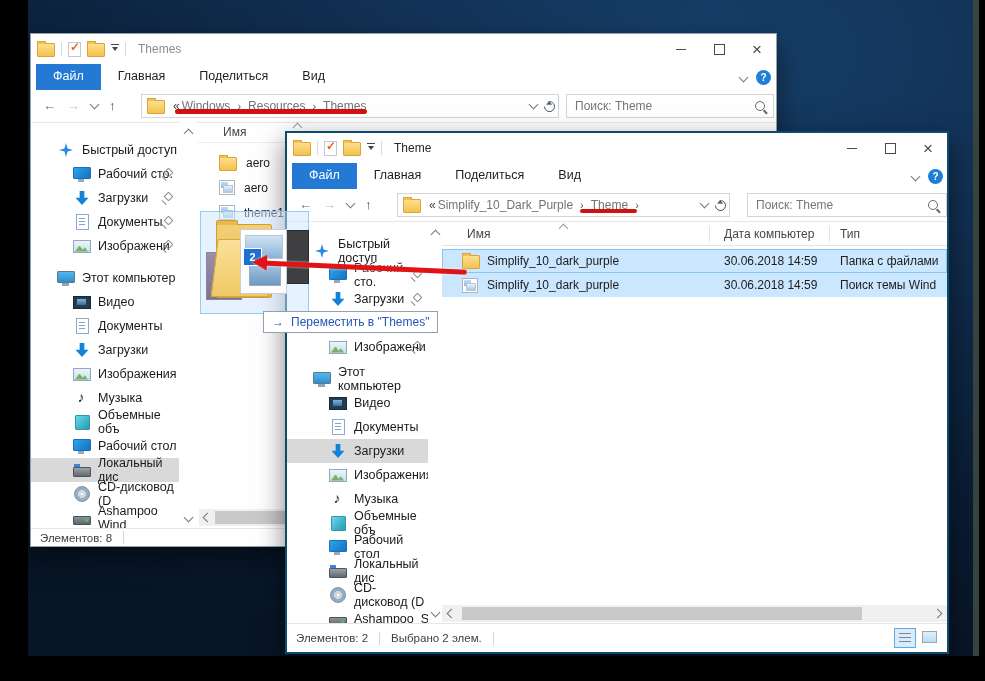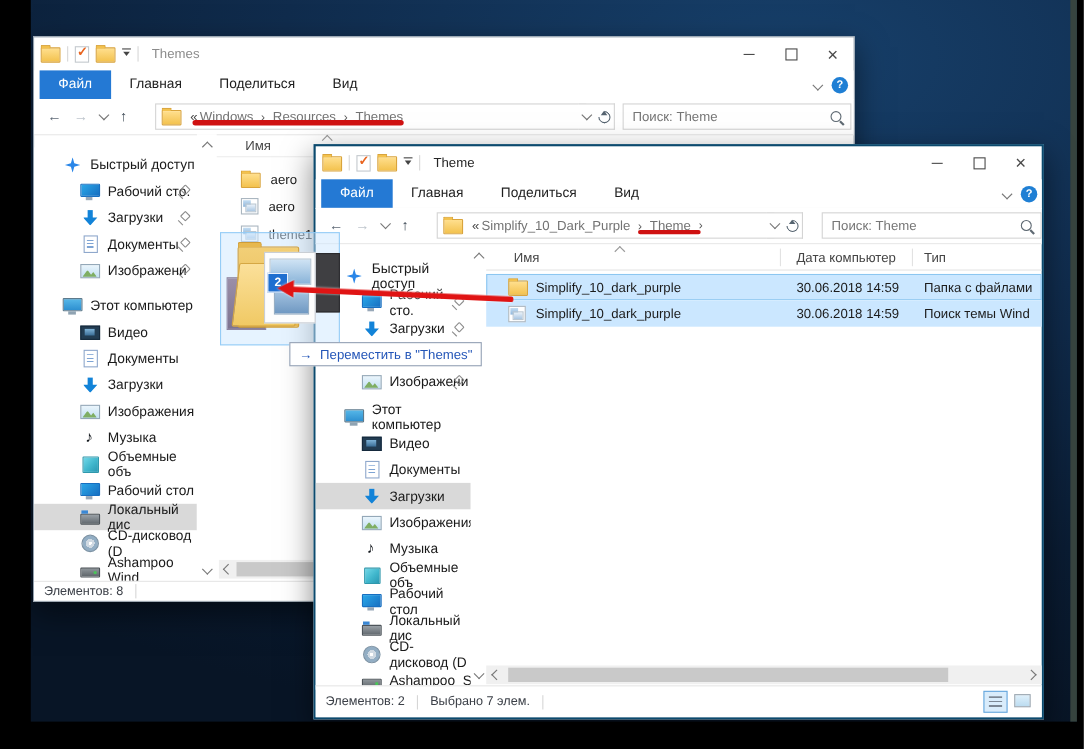--- a/index.html
+++ b/index.html
@@ -649,21 +649,21 @@
 
     <div class="hscroll" style="left:155px;top:472px;width:505px;height:17px;">
       <span class="chev chev-left" style="margin-left:6px;"></span>
       <span class="hthumb" style="left:20px;width:400px;"></span>
       <span class="chev chev-right" style="position:absolute;right:6px;"></span>
     </div>
 
     <div class="statusbar" style="height:28px;">
       <span>Элементов: 2</span>
       <span class="sdiv"></span>
-      <span>Выбрано 7 элем.</span>
+      <span>Выбрано 2 элем.</span>
       <span class="sdiv"></span>
       <span class="viewbtns">
         <span class="vb sel">
             <span class="vb-details-glyph"></span>
           </span>
         <span class="vb">
             <span class="vb-thumb-glyph"></span>
           </span>
       </span>
     </div>

